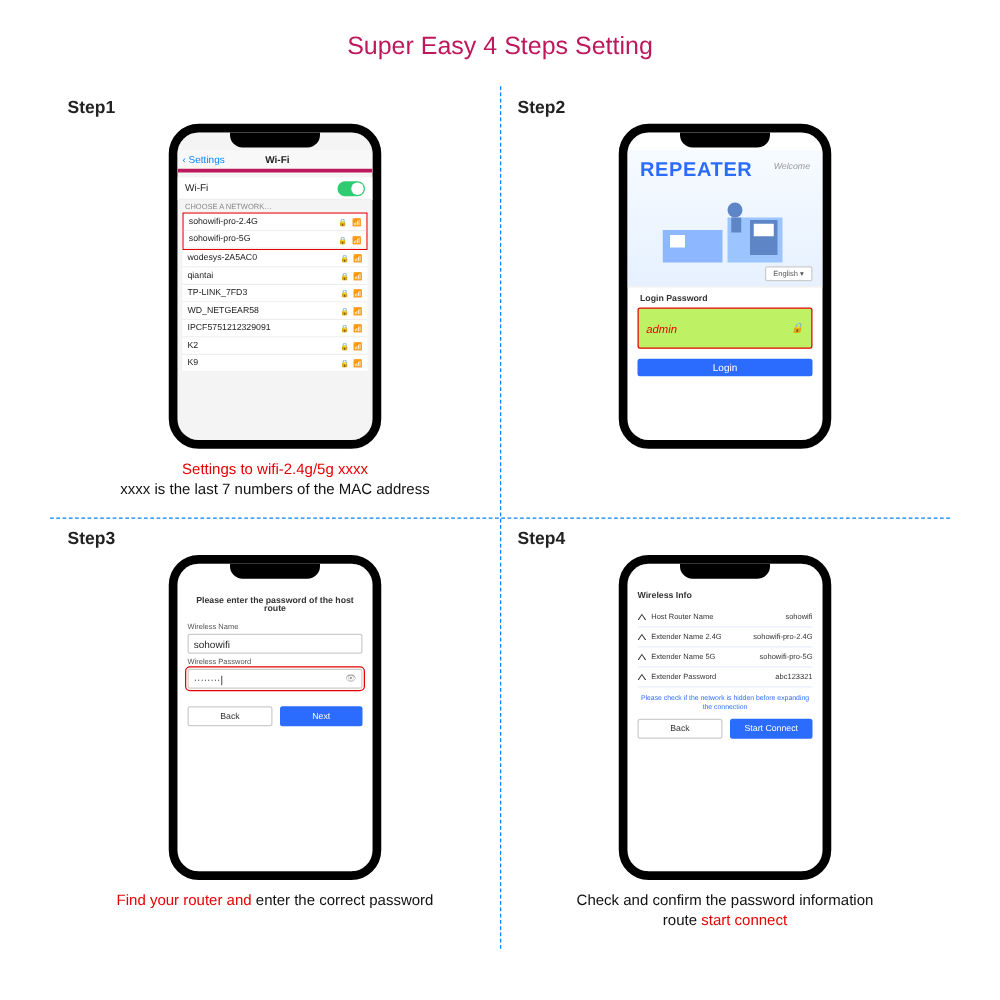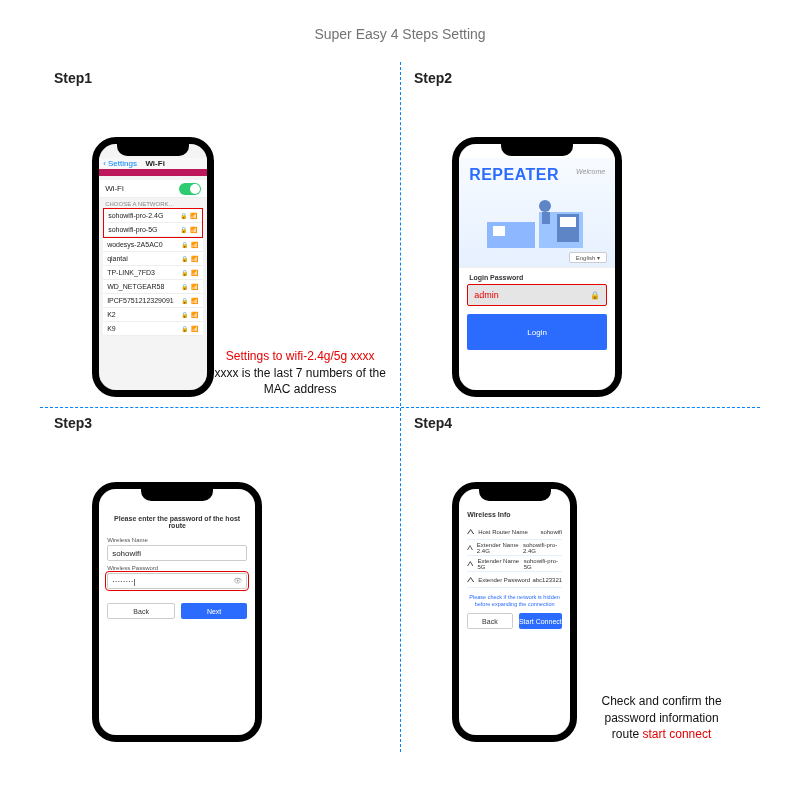--- a/index.html
+++ b/index.html
@@ -17,22 +17,22 @@
   .title {
     text-align: center;
     font-size: 28px;
     font-weight: bold;
     font-style: italic;
     color: #0084ff;
     margin-top: 8px;
   }
   .subtitle {
     text-align: center;
-    font-size: 14px;
-    color: #737373;
+    font-size: 20px;
+    color: #be185d;
     margin-top: 6px;
     margin-bottom: 20px;
   }
   .grid {
     display: grid;
     grid-template-columns: 1fr 1fr;
     grid-template-rows: 1fr 1fr;
     height: 690px;
     position: relative;
   }
@@ -45,22 +45,22 @@
   }
   .hsep {
     position: absolute;
     left: 0;
     right: 0;
     top: 50%;
     border-top: 1px dashed #0084ff;
   }
   .cell {
     display: flex;
-    flex-direction: row;
-    align-items: flex-end;
+    flex-direction: column;
+    align-items: center;
     padding: 8px 14px 10px;
   }
   .step-label {
     align-self: flex-start;
     font-size: 14px;
     font-weight: bold;
     color: #222;
     margin-bottom: 4px;
   }
   .phone {
@@ -98,21 +98,21 @@
     margin-top: 8px;
     line-height: 1.35;
     color: #111;
   }
   .caption .red { color: #e60000; }
 
   
   .s1-header {
     height: 18px;
     background: #f8f8f8;
-    border-bottom: 7px solid #be185d;
+    border-bottom: 3px solid #be185d;
     display: flex;
     align-items: center;
     padding: 0 4px;
     font-size: 8px;
     margin-top: 14px;
   }
   .s1-back { color: #0084ff; flex-shrink: 0; }
   .s1-title { flex: 1; text-align: center; font-weight: bold; }
   .s1-toggle-row {
     background: #fff;
@@ -203,38 +203,39 @@
     padding: 1px 6px;
     border-radius: 2px;
   }
   .s2-login-label {
     font-size: 7px; color: #333; font-weight: bold;
     padding: 6px 10px 3px;
   }
   .s2-input-wrap {
     margin: 0 8px;
     border: 1.5px solid #e60000;
-    background: #e5e5e5;
-    height: 22px;
+    background: #bef264;
+    height: 33px;
     border-radius: 2px;
     display: flex;
     align-items: center;
     padding: 0 6px;
     justify-content: space-between;
+    font-style: italic;
   }
   .s2-input-wrap .val {
     color: #e60000;
     font-size: 9px;
   }
   .s2-input-wrap .lock {
     font-size: 8px; color: #555;
   }
   .s2-login-btn {
     margin: 8px 8px 0;
-    height: 36px;
+    height: 14px;
     background: #2b6cff;
     color: #fff;
     font-size: 8px;
     border-radius: 2px;
     display: flex;
     align-items: center;
     justify-content: center;
   }
 
   
@@ -483,20 +484,23 @@
           <div class="s3-field hl">
             <span>········|</span>
             <span class="eye">👁</span>
           </div>
           <div class="s3-btns">
             <div class="s3-btn s3-back">Back</div>
             <div class="s3-btn s3-next">Next</div>
           </div>
         </div>
       </div>
+      <div class="caption">
+        <span class="red">Find your router and </span><span>enter the correct password</span>
+      </div>
     </div>
 
     <div class="cell">
       <div class="step-label">Step4</div>
       <div class="phone">
         <div class="notch"></div>
         <div class="screen s4">
           <div class="s4-head">Wireless Info</div>
           <div class="s4-row">
             <span class="k">

